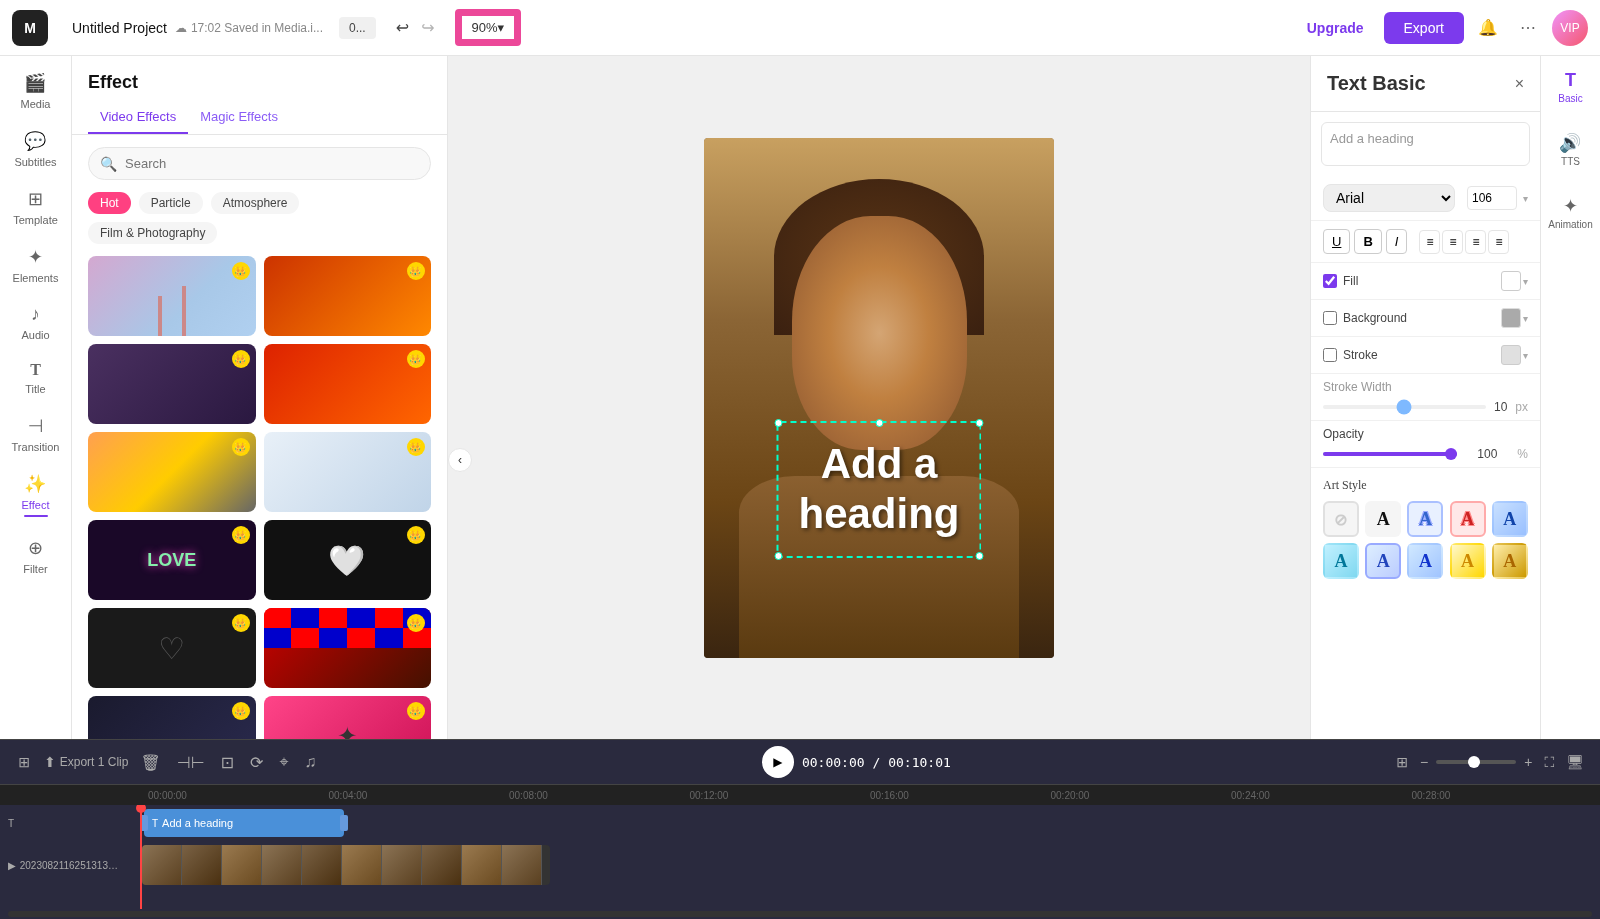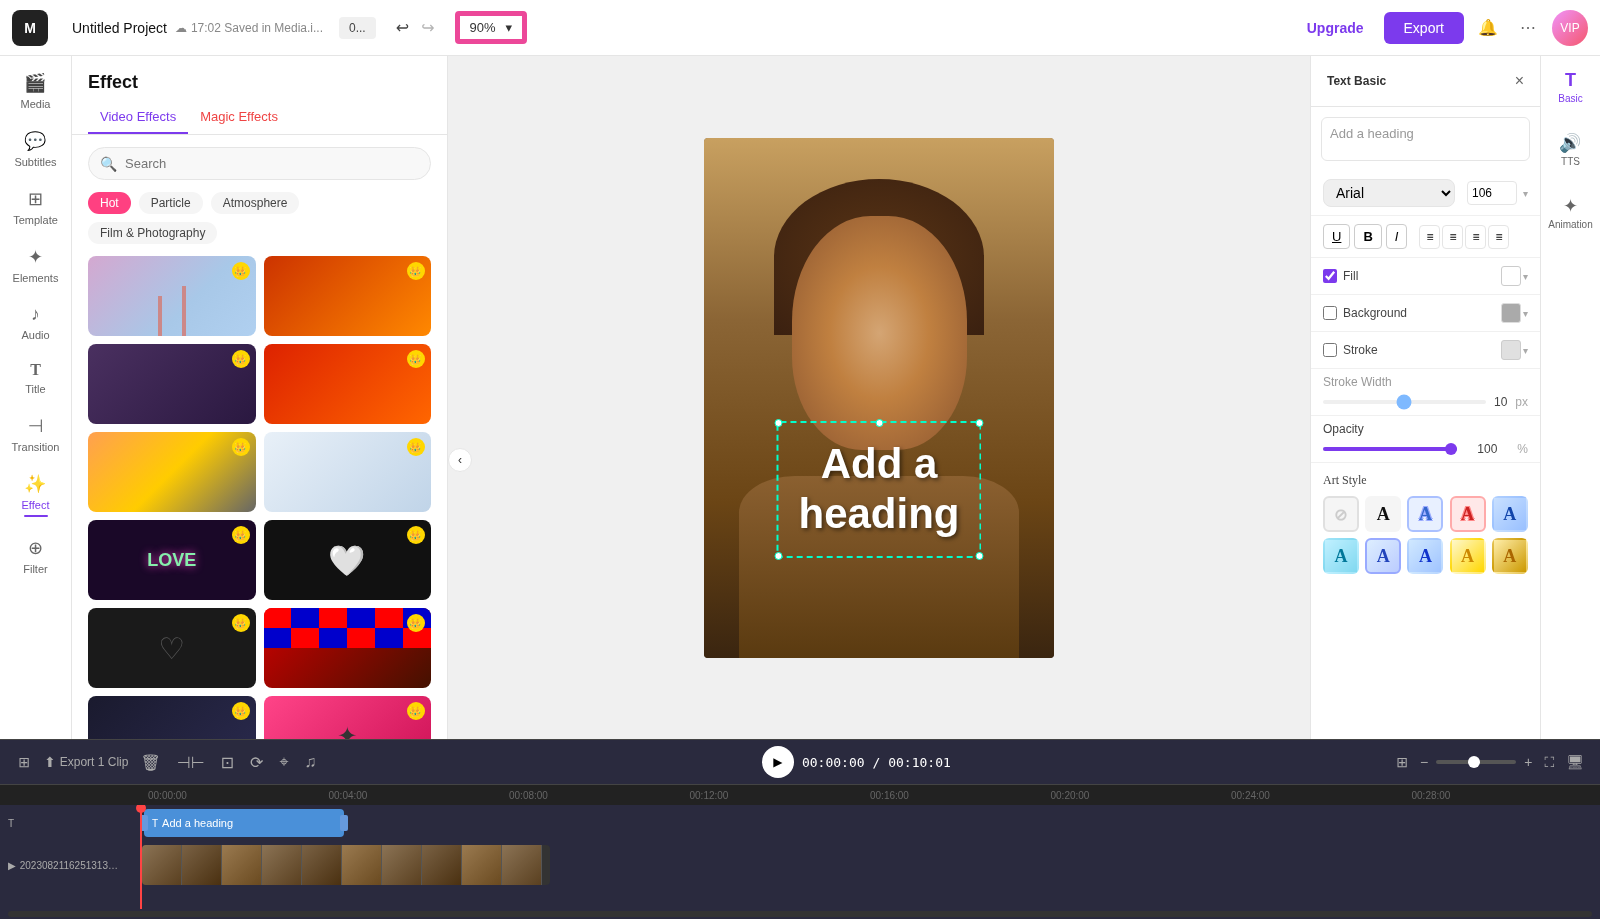--- a/index.html
+++ b/index.html
@@ -14,21 +14,21 @@
     .left-nav-item.active { color: #7c3aed; }
     .left-nav-item.active .nav-icon { color: #7c3aed; }
     .nav-icon { font-size: 18px; margin-bottom: 2px; }
     .effect-active { color: #7c3aed; }
     .effect-bar { width: 24px; height: 2px; background: #7c3aed; margin-top: 2px; border-radius: 1px; }
 
     .side-panel { width: 376px; background: #fff; border-right: 1px solid #e5e5e5; display: flex; flex-direction: column; flex-shrink: 0; }
     .side-panel-header { padding: 16px 16px 8px; }
     .side-panel-header h2 { font-size: 18px; font-weight: 600; color: #111; }
     .panel-tabs { display: flex; gap: 0; border-bottom: 1px solid #e5e5e5; padding: 0 16px; }
-    .panel-tab { padding: 8px 12px; font-size: 13px; cursor: pointer; color: #ef4444; border-bottom: 2px solid transparent; }
+    .panel-tab { padding: 8px 12px; font-size: 13px; cursor: pointer; color: #8b5cf6; border-bottom: 2px solid transparent; }
     .panel-tab.active { color: #7c3aed; border-bottom-color: #7c3aed; font-weight: 500; }
     .search-bar { margin: 12px 16px; position: relative; }
     .search-bar input { width: 100%; padding: 8px 12px 8px 36px; border: 1px solid #e5e5e5; border-radius: 20px; font-size: 13px; background: #f8f8f8; outline: none; }
     .search-icon-pos { position: absolute; left: 12px; top: 50%; transform: translateY(-50%); color: #999; font-size: 14px; }
     .filter-tags { display: flex; gap: 8px; padding: 0 16px 12px; flex-wrap: wrap; }
     .filter-tag { padding: 4px 12px; border-radius: 16px; font-size: 12px; cursor: pointer; }
     .filter-tag.active { background: #ff4081; color: #fff; }
     .filter-tag:not(.active) { background: #f5f5f5; color: #444; }
     .effects-grid { display: grid; grid-template-columns: 1fr 1fr; gap: 8px; padding: 0 16px; overflow-y: auto; flex: 1; }
     .effect-card { border-radius: 8px; overflow: hidden; position: relative; height: 80px; background: #ddd; cursor: pointer; }
@@ -49,21 +49,21 @@
 
     .canvas-area { flex: 1; background: #f0f0f0; display: flex; align-items: center; justify-content: center; position: relative; }
     .canvas-img { width: 350px; height: 520px; background: linear-gradient(to bottom, #8B7355 0%, #6B5535 40%, #4a3520 80%); border-radius: 4px; position: relative; overflow: hidden; }
     .text-overlay { position: absolute; bottom: 100px; left: 50%; transform: translateX(-50%); border: 2px dashed #00ffcc; padding: 16px 20px; border-radius: 4px; text-align: center; }
     .text-overlay-text { font-size: 42px; font-weight: bold; color: #fff; text-shadow: 2px 2px 4px rgba(0,0,0,0.5); line-height: 1.2; }
     .corner-handle { position: absolute; width: 8px; height: 8px; background: #fff; border: 1px solid #00ffcc; border-radius: 50%; }
 
     
     .right-panel { width: 230px; background: #fff; border-left: 1px solid #e5e5e5; display: flex; flex-direction: column; flex-shrink: 0; }
     .right-panel-header { display: flex; align-items: center; justify-content: space-between; padding: 16px; border-bottom: 1px solid #e5e5e5; }
-    .right-panel-title { font-size: 12px; font-weight: 600; }
+    .right-panel-title { font-size: 20px; font-weight: 600; }
     .close-btn { cursor: pointer; color: #666; font-size: 16px; }
     .text-input-area { margin: 12px; padding: 10px; border: 1px solid #e5e5e5; border-radius: 6px; font-size: 13px; color: #999; min-height: 48px; }
     .font-row { display: flex; align-items: center; gap: 6px; padding: 8px 12px; border-bottom: 1px solid #f0f0f0; }
     .font-select { flex: 1; border: 1px solid #e5e5e5; border-radius: 8px; padding: 4px 8px; font-size: 14px; }
     .font-size { width: 60px; border: 1px solid #e5e5e5; border-radius: 4px; padding: 4px 8px; font-size: 12px; }
     .format-row { display: flex; align-items: center; gap: 4px; padding: 8px 12px; border-bottom: 1px solid #f0f0f0; }
     .fmt-btn { padding: 4px 8px; border: 1px solid #e5e5e5; border-radius: 4px; cursor: pointer; font-size: 12px; background: #fff; }
     .align-btns { display: flex; gap: 2px; margin-left: 8px; }
     .align-btn { padding: 4px 6px; border: 1px solid #e5e5e5; border-radius: 4px; cursor: pointer; font-size: 12px; background: #fff; }
     .prop-row { display: flex; align-items: center; justify-content: space-between; padding: 8px 12px; border-bottom: 1px solid #f0f0f0; }
@@ -97,21 +97,21 @@
     .right-icon-item.active { color: #7c3aed; }
     .right-icon-sym { font-size: 20px; }
 
     
     .logo { width: 36px; height: 36px; background: #222; border-radius: 8px; display: flex; align-items: center; justify-content: center; color: #fff; font-weight: bold; font-size: 14px; flex-shrink: 0; }
     .project-name { font-size: 14px; font-weight: 500; color: #111; margin-left: 16px; }
     .save-info { font-size: 12px; color: #888; display: flex; align-items: center; gap: 4px; }
     .topbar-spacer { flex: 1; }
     .undo-redo { display: flex; gap: 4px; margin: 0 8px; }
     .undo-btn { background: none; border: none; cursor: pointer; font-size: 16px; color: #444; padding: 4px; }
-    .zoom-selector { border: 5px solid #ec4899; border-radius: 4px; padding: 4px 10px; font-size: 13px; cursor: pointer; display: flex; align-items: center; gap: 10px; }
+    .zoom-selector { border: 7px solid #ec4899; border-radius: 4px; padding: 4px 10px; font-size: 13px; cursor: pointer; display: flex; align-items: center; gap: 0; }
     .upgrade-btn { color: #7c3aed; font-weight: 600; font-size: 14px; cursor: pointer; padding: 0 12px; }
     .export-btn { background: #7c3aed; color: #fff; border: none; border-radius: 6px; padding: 8px 20px; font-size: 14px; font-weight: 500; cursor: pointer; }
     .vip-avatar { width: 36px; height: 36px; border-radius: 50%; background: linear-gradient(135deg, #f093fb, #f5576c); display: flex; align-items: center; justify-content: center; font-size: 12px; color: #fff; cursor: pointer; }
 
     
     .timeline { height: 180px; background: #2a2a3e; border-top: 1px solid #444; display: flex; flex-direction: column; flex-shrink: 0; }
     .timeline-toolbar { display: flex; align-items: center; gap: 8px; padding: 6px 12px; border-bottom: 1px solid #444; }
     .tl-btn { background: none; border: none; cursor: pointer; color: #aaa; font-size: 14px; padding: 4px; }
     .export-clip-btn { display: flex; align-items: center; gap: 4px; color: #aaa; font-size: 12px; cursor: pointer; }
     .playback-controls { display: flex; align-items: center; gap: 8px; flex: 1; justify-content: center; }

